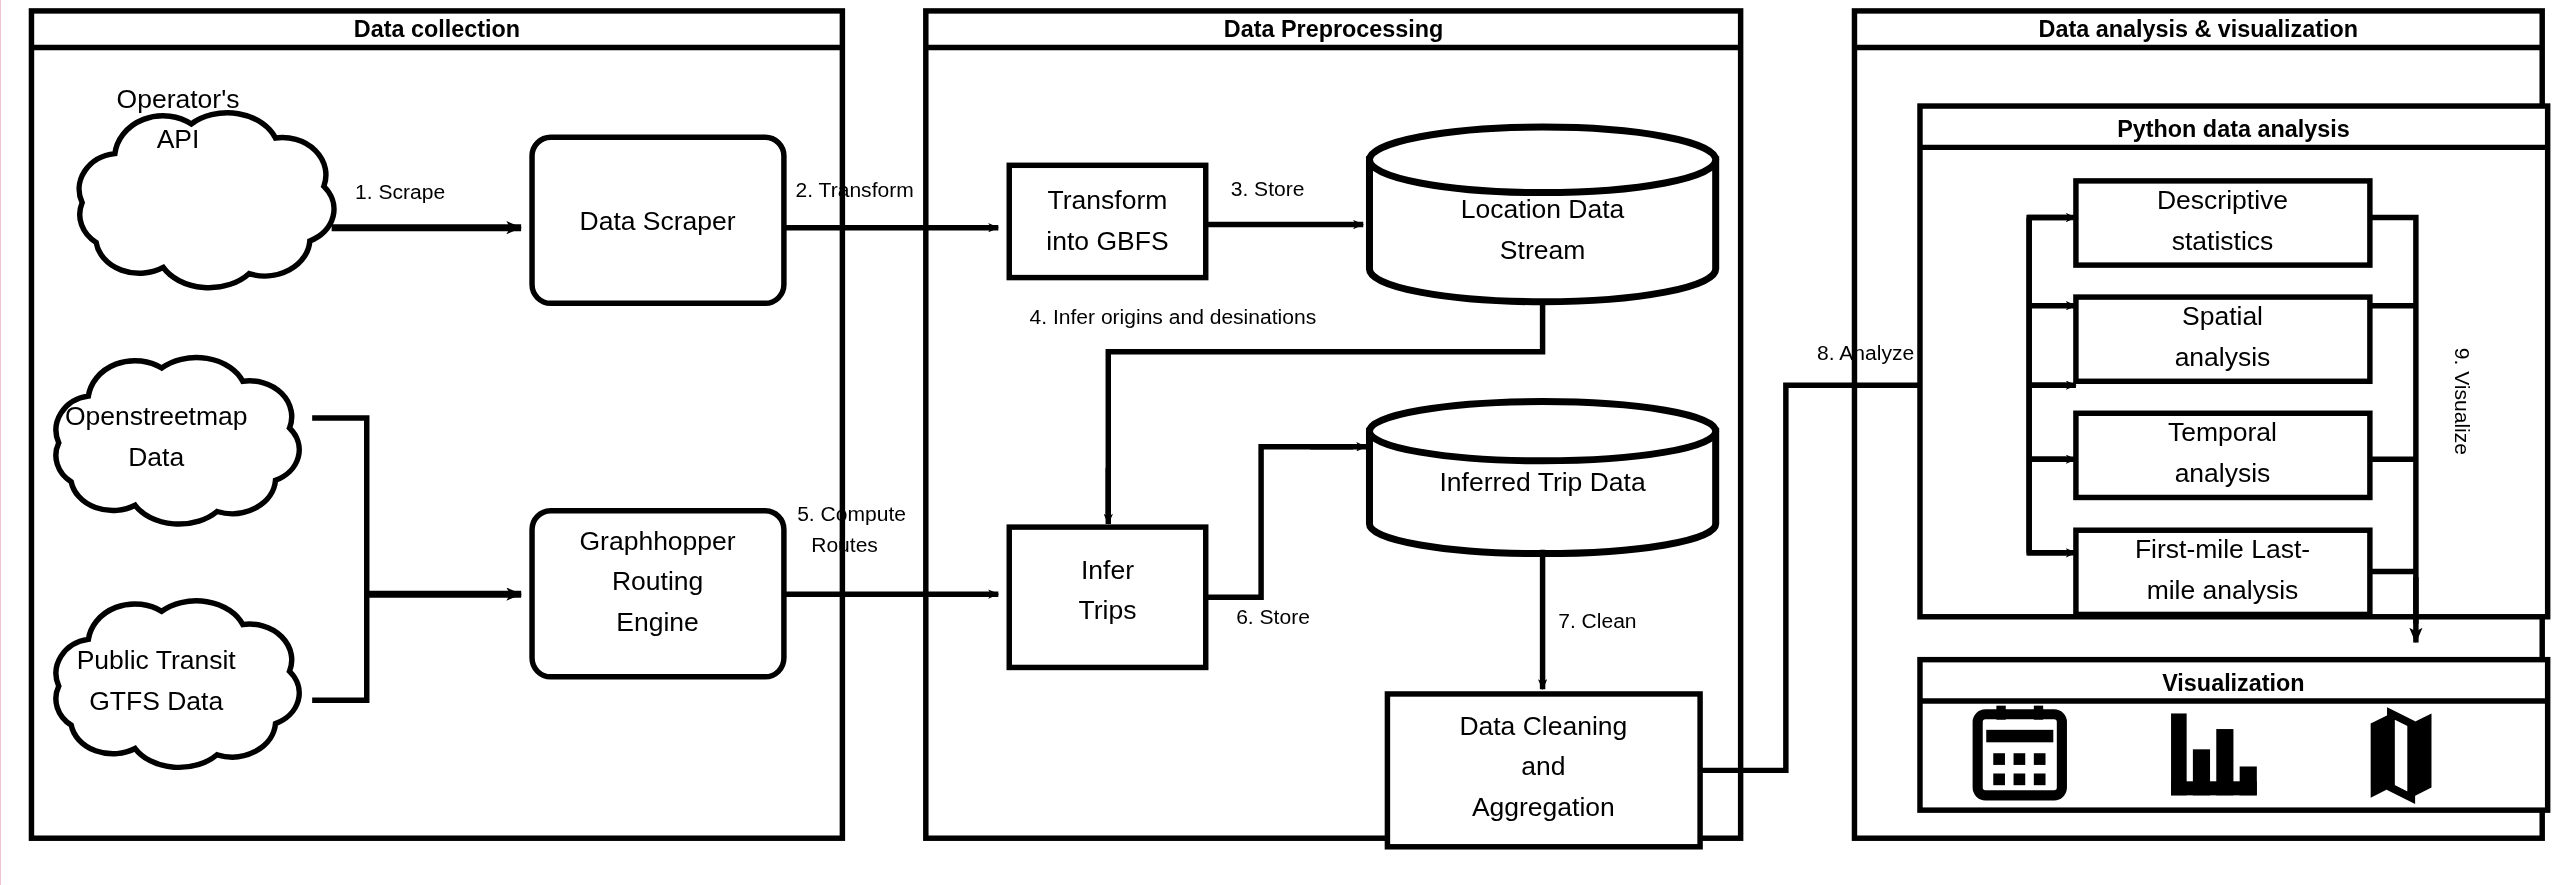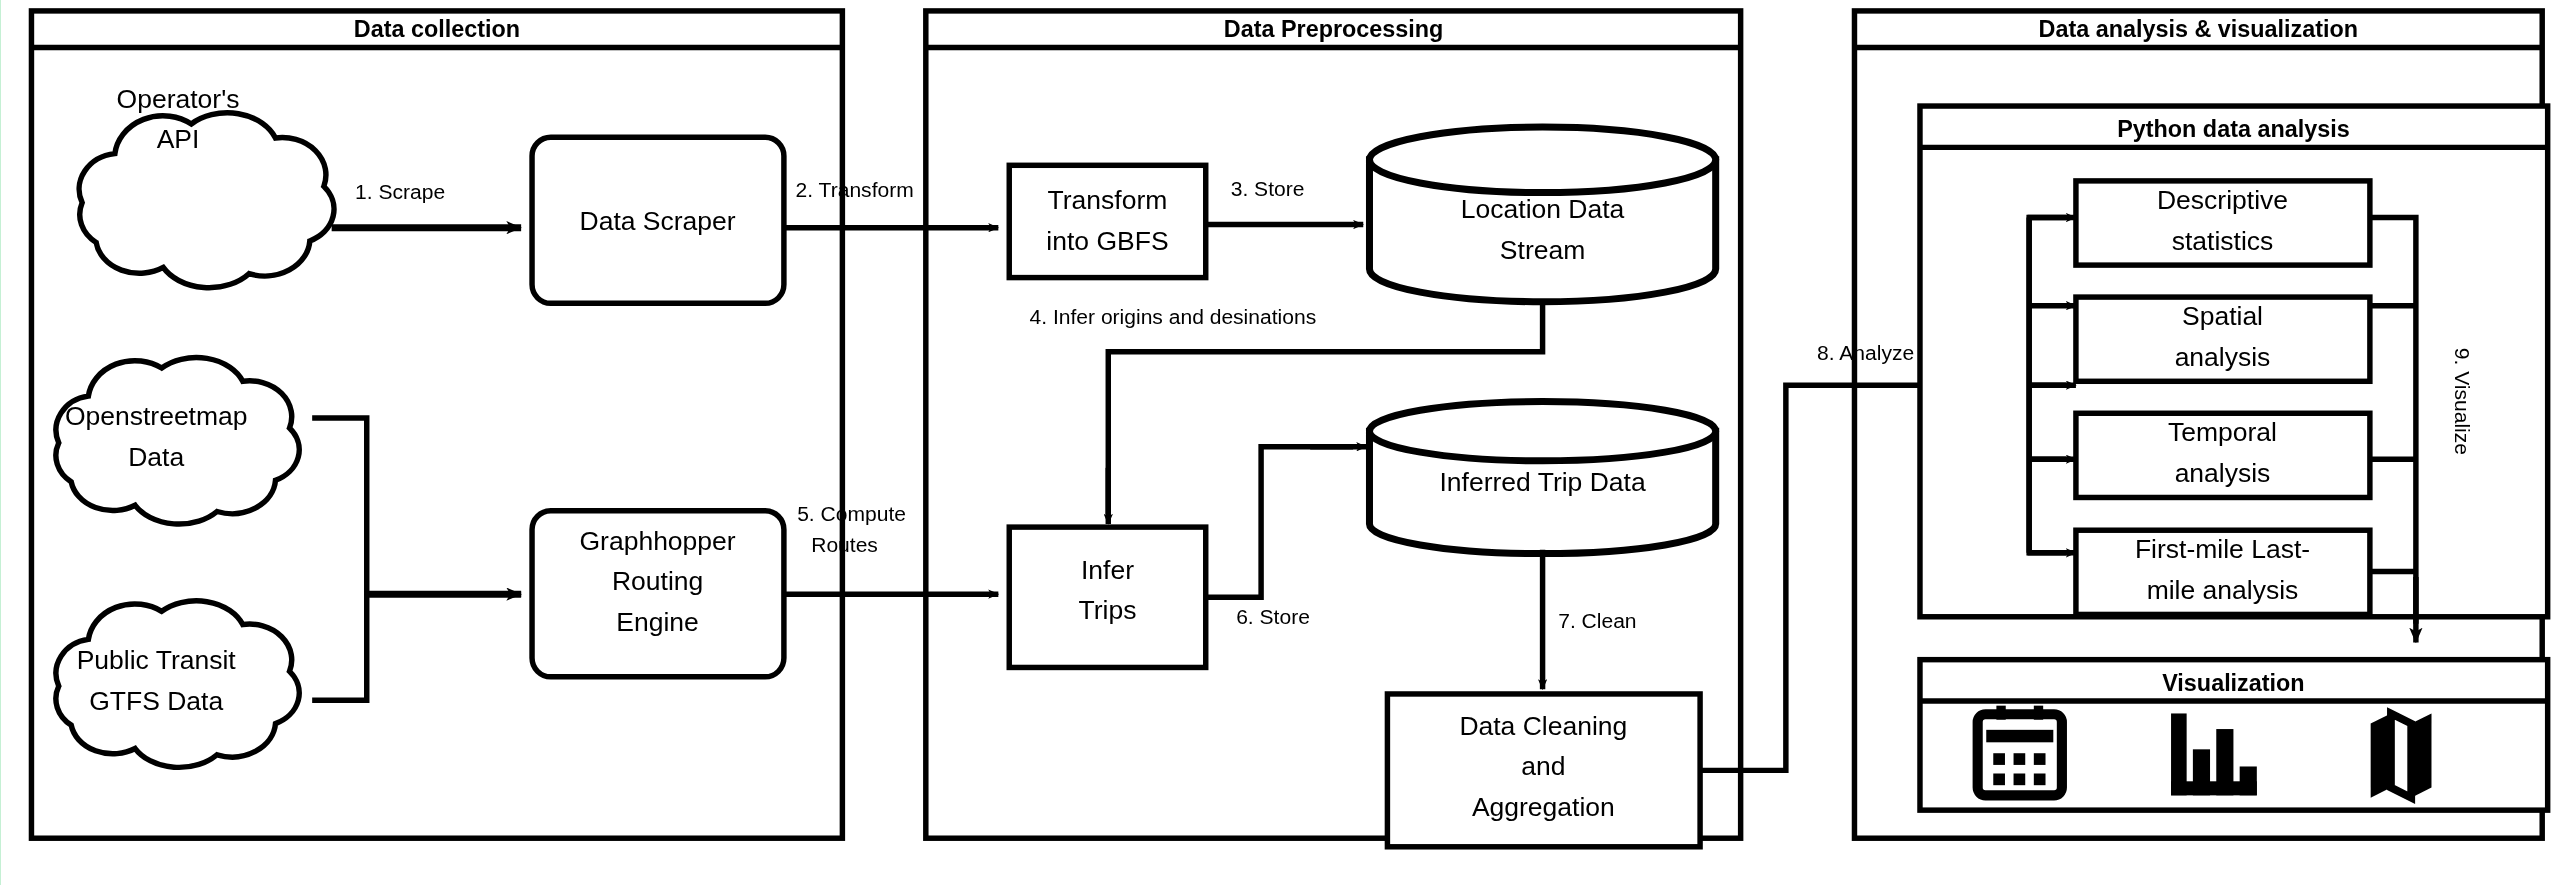--- a/index.html
+++ b/index.html
@@ -1,16 +1,16 @@
 <!DOCTYPE html>
 <html style="font-size:12.5px"><head>
 <meta charset="utf-8">
 <style>
   html,body{margin:0;padding:0;background:#ffffff;}
-  #stage{position:relative;width:2328px;height:885px;background:#22c55e;
+  #stage{position:relative;width:2328px;height:885px;background:#be185d;
          font-family:"Liberation Sans",sans-serif;text-align:center;}
   svg{display:block;}
   .lbl{font-family:"Liberation Sans",sans-serif;fill:#000;}
   .panel-title{font-weight:bold;font-size:30px;}
   .node-text{font-size:34px;}
   .edge-text{font-size:27px;}
   .sub-title{font-weight:bold;font-size:30px;}
 </style>
 </head>
 <body>

